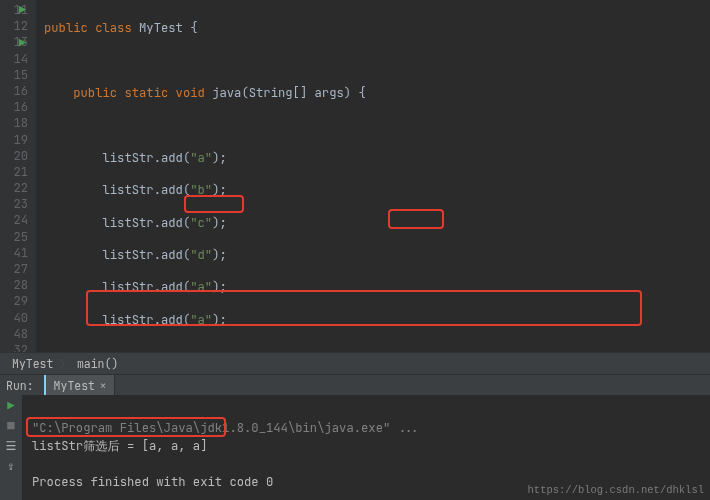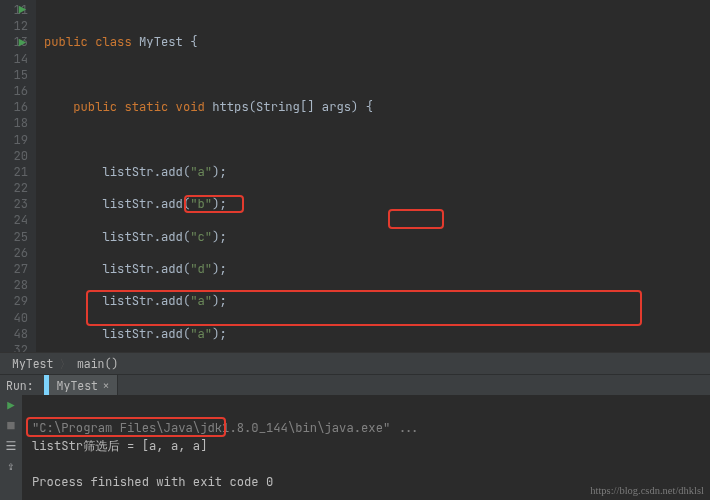--- a/index.html
+++ b/index.html
@@ -38,21 +38,21 @@
   }
   .gut-icon {
     position:absolute;
     width:10px; height:10px;
     color:#499C54;
   }
   .code {
     flex:1;
     padding-left:8px;
     line-height:16.2px;
-    padding-top:18px;
+    padding-top:4px;
     white-space:pre;
     overflow:hidden;
     position:relative;
   }
   .cl { display:block; height:16.2px; }
   .kw { color:#cc7832; }
   .str { color:#6a8759; }
   
   .rb {
     position:absolute;
@@ -76,21 +76,21 @@
     height:21px;
     background:#3c3f41;
     border-top:1px solid #2d2f30;
     display:flex;
     align-items:center;
     font-size:11.5px;
     color:#bbbbbb;
   }
   .run-label {
     padding:0 10px 0 6px;
-    border-right:5px solid #7dd3fc;
+    border-right:2px solid #7dd3fc;
     height:100%;
     display:flex;
     align-items:center;
     text-align:center;
   }
   .run-tab {
     padding:0 8px;
     height:100%;
     display:flex;
     align-items:center;
@@ -128,21 +128,21 @@
     color:#bbbbbb;
     position:relative;
   }
   .run-out .dim { color:#808080; }
   .watermark {
     position:absolute;
     right:6px;
     bottom:4px;
     font-size:10.5px;
     color:#7a7a7a;
-    font-family:Liberation Serif, serif;
+    font-family:Liberation Mono, monospace;
   }
 </style>
 </head>
 <body>
 
 <div class="editor">
   <div class="gutter">
     <div class="gut-icons">
       <span class="gut-icon" style="top:2px;">▶</span>
       <span class="gut-icon" style="top:35px;">▶</span>
@@ -155,32 +155,32 @@
       <span class="ln">16</span>
       <span class="ln">16</span>
       <span class="ln">18</span>
       <span class="ln">19</span>
       <span class="ln">20</span>
       <span class="ln">21</span>
       <span class="ln">22</span>
       <span class="ln">23</span>
       <span class="ln">24</span>
       <span class="ln">25</span>
-      <span class="ln">26</span>
+      <span class="ln">41</span>
       <span class="ln">27</span>
       <span class="ln">28</span>
       <span class="ln">29</span>
       <span class="ln">40</span>
       <span class="ln">48</span>
       <span class="ln">32</span>
   </div>
   <div class="code">
 <span class="cl"><span class="kw">public </span><span class="kw">class </span><span>MyTest {</span></span>
 <span class="cl"></span>
-<span class="cl">    <span class="kw">public static void </span><span>https</span><span>(String[] args) {</span></span>
+<span class="cl">    <span class="kw">public static void </span><span>java</span><span>(String[] args) {</span></span>
 <span class="cl"></span>
 <span class="cl">        <span>listStr.add(</span><span class="str">"a"</span><span>);</span></span>
 <span class="cl">        <span>listStr.add(</span><span class="str">"b"</span><span>);</span></span>
 <span class="cl">        <span>listStr.add(</span><span class="str">"c"</span><span>);</span></span>
 <span class="cl">        <span>listStr.add(</span><span class="str">"d"</span><span>);</span></span>
 <span class="cl">        <span>listStr.add(</span><span class="str">"a"</span><span>);</span></span>
 <span class="cl">        <span>listStr.add(</span><span class="str">"a"</span><span>);</span></span>
 
 
 

